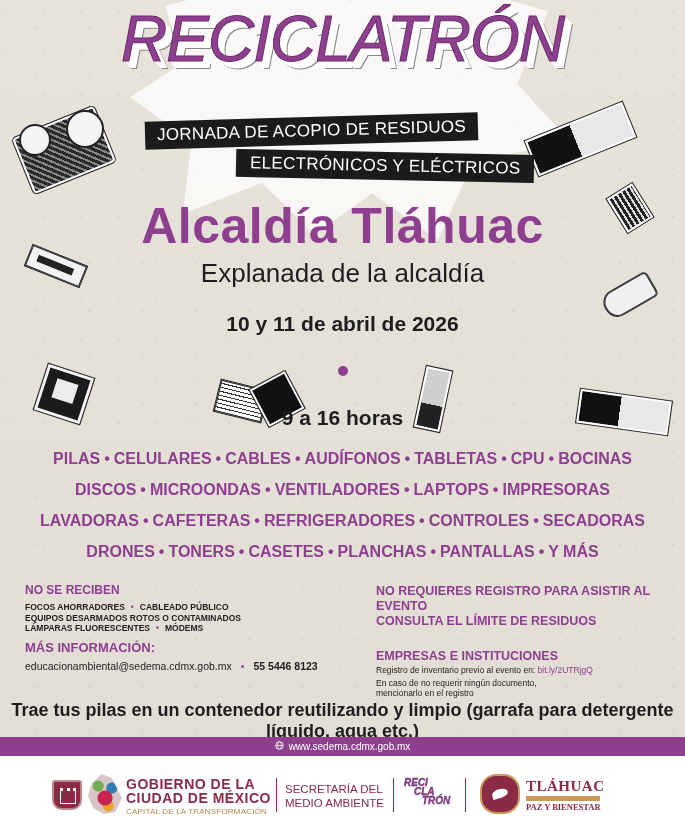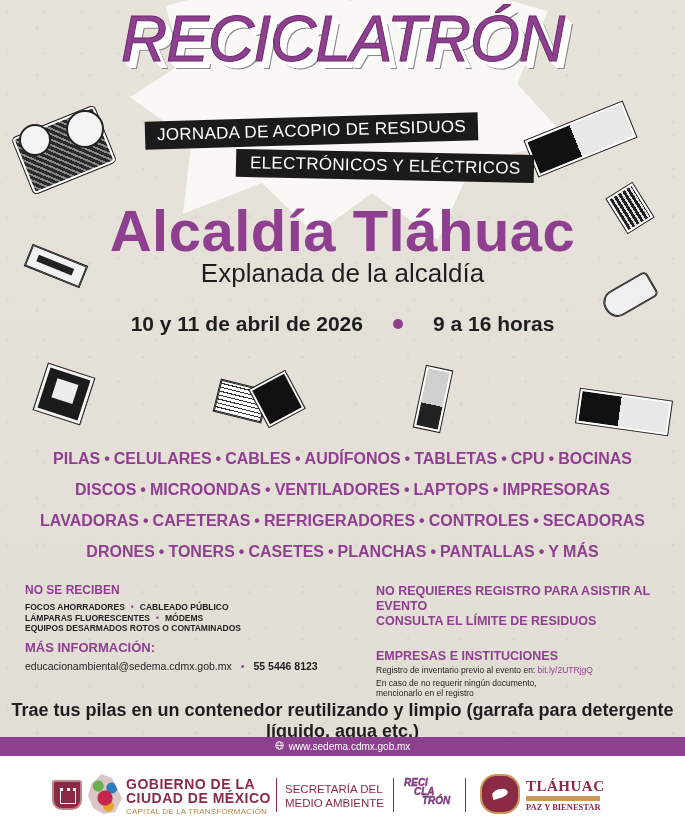--- a/index.html
+++ b/index.html
@@ -35,30 +35,30 @@
     }
     .banner {
       position: absolute; background: #1b1b1b; color: #fff;
       font-size: 17px; letter-spacing: 0.3px; padding: 4px 12px;
       white-space: nowrap;
     }
     .banner1 { left: 145px; top: 117px; transform: rotate(-1.6deg); }
     .banner2 { left: 236px; top: 152px; transform: rotate(1.2deg); padding: 4px 14px; }
     .alcaldia {
       position: absolute; left: 0; top: 197px; width: 685px; text-align: center;
-      font-size: 58px; font-weight: bold; color: #8e3f8f; letter-spacing: 0.5px;
+      font-size: 50px; font-weight: bold; color: #8e3f8f; letter-spacing: 0.5px;
     }
     .explanada {
       position: absolute; left: 0; top: 258px; width: 685px; text-align: center;
       font-size: 26px; color: #1e1e1e;
     }
     .datetime {
       position: absolute; left: 0; top: 312px; width: 685px;
       display: flex; justify-content: center; align-items: center; gap: 30px;
-      font-size: 21px; font-weight: bold; color: #1e1e1e;
+      font-size: 21px; font-weight: bold; color: #1e1e1e; flex-direction: column;
     }
     .dot { width: 10px; height: 10px; border-radius: 50%; background: #8e3f8f; display: inline-block; }
     .items {
       position: absolute; left: 0; top: 448px; width: 685px; text-align: center;
       color: #8e3f8f; font-weight: bold; font-size: 16px;
     }
     .items .row { height: 31px; line-height: 22px; white-space: nowrap; }
     .items .sep { margin: 0 4px; font-weight: bold; }
     .left-col { position: absolute; left: 25px; top: 583px; width: 330px; }
     .right-col { position: absolute; left: 376px; top: 584px; width: 300px; }
@@ -194,22 +194,22 @@
     </div>
     <div class="row">
       <span>DRONES</span><span class="sep">•</span><span>TONERS</span><span class="sep">•</span><span>CASETES</span><span class="sep">•</span><span>PLANCHAS</span><span class="sep">•</span><span>PANTALLAS</span><span class="sep">•</span><span>Y MÁS</span>
     </div>
   </div>
 
   <div class="left-col">
     <div class="h-purple h-small">NO SE RECIBEN</div>
     <div class="list">
       <div><span>FOCOS AHORRADORES</span><span class="sep">•</span><span>CABLEADO PÚBLICO</span></div>
+      <div>EQUIPOS DESARMADOS ROTOS O CONTAMINADOS</div>
       <div><span>LÁMPARAS FLUORESCENTES</span><span class="sep">•</span><span>MÓDEMS</span></div>
-      <div>EQUIPOS DESARMADOS ROTOS O CONTAMINADOS</div>
     </div>
     <div class="h-purple h-info">MÁS INFORMACIÓN:</div>
     <div class="contact">
       <a>educacionambiental@sedema.cdmx.gob.mx</a><span class="sep">•</span><span class="phone">55 5446 8123</span>
     </div>
   </div>
 
   <div class="right-col">
     <div class="h-purple h-med">NO REQUIERES REGISTRO PARA ASISTIR AL EVENTO</div>
     <div class="h-purple h-med">CONSULTA EL LÍMITE DE RESIDUOS</div>

